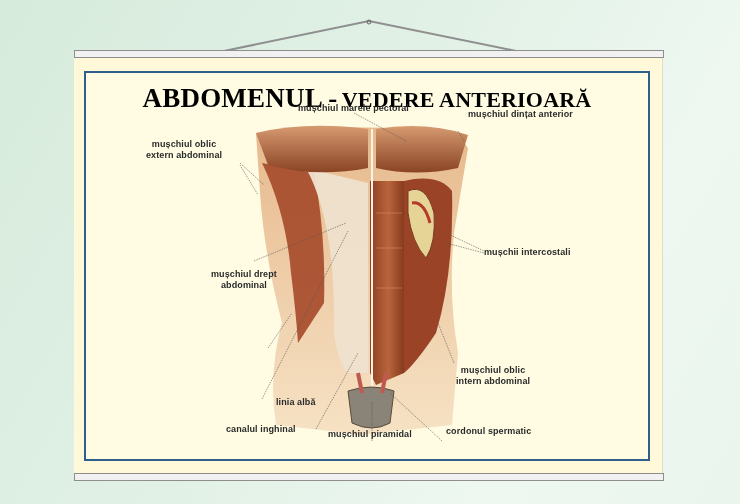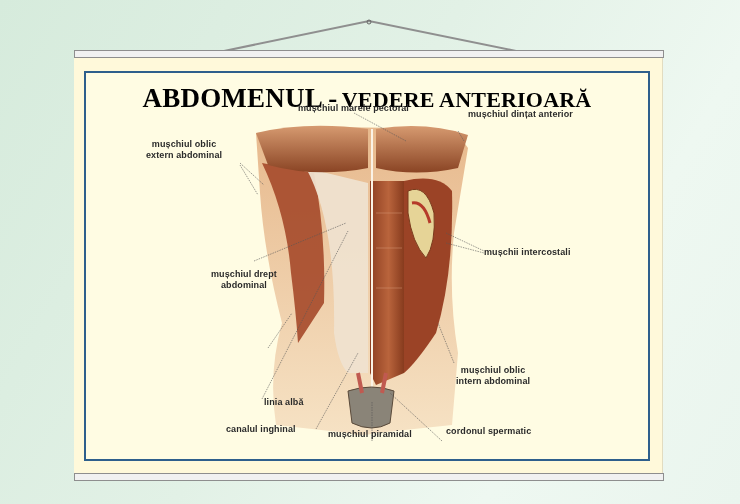--- a/index.html
+++ b/index.html
@@ -129,21 +129,21 @@
       <span>mușchii intercostali</span>
     </div>
     <div class="label" style="left:102px; top:196px;margin-left:23px;">
       <span>mușchiul drept</span>
       <span>abdominal</span>
     </div>
     <div class="label" style="left:370px; top:292px;">
       <span>mușchiul oblic</span>
       <span>intern abdominal</span>
     </div>
-    <div class="label" style="left:134px; top:324px;padding-left:44px;">
+    <div class="label" style="left:146px; top:324px;padding-left:44px;">
       <span>linia albă</span>
     </div>
     <div class="label" style="left:140px; top:351px;">
       <span>canalul inghinal</span>
     </div>
     <div class="label" style="left:242px; top:356px;">
       <span>mușchiul piramidal</span>
     </div>
     <div class="label" style="left:360px; top:353px;">
       <span>cordonul spermatic</span>

